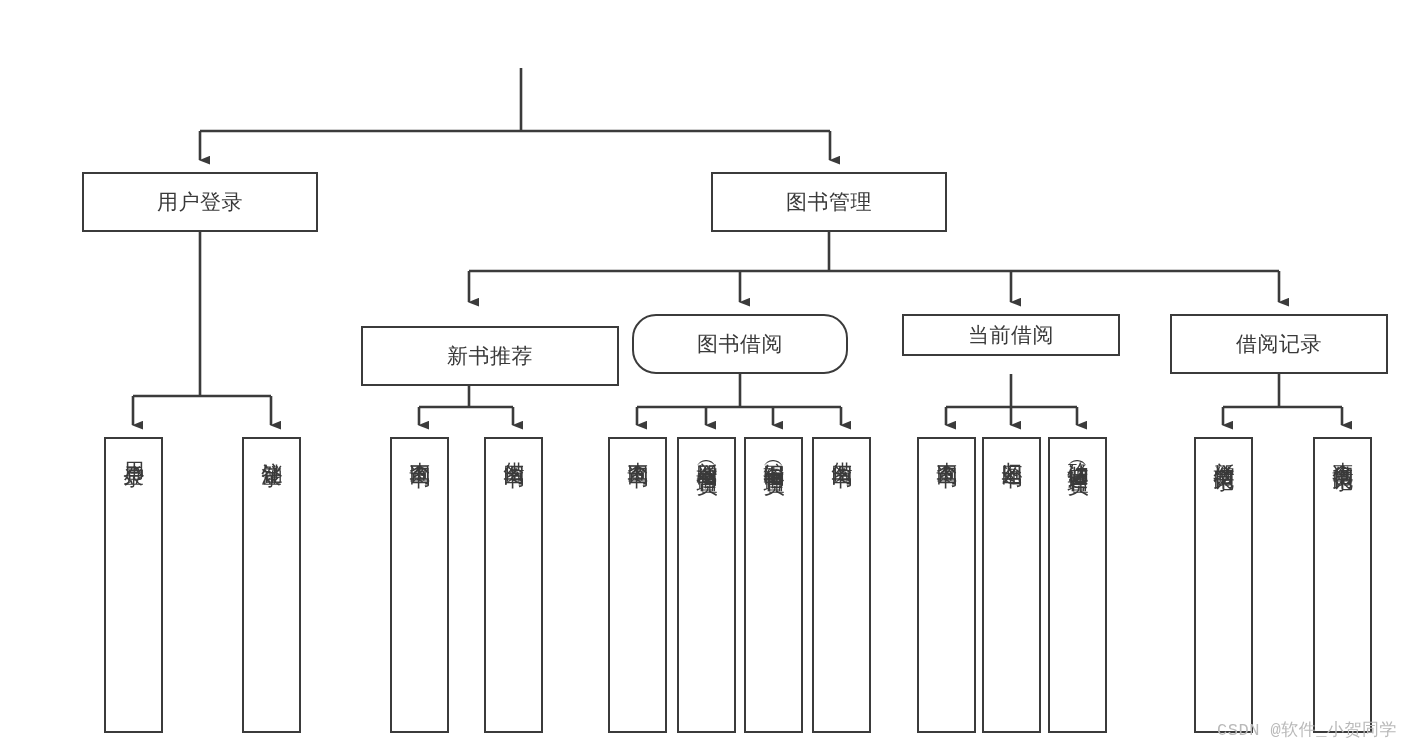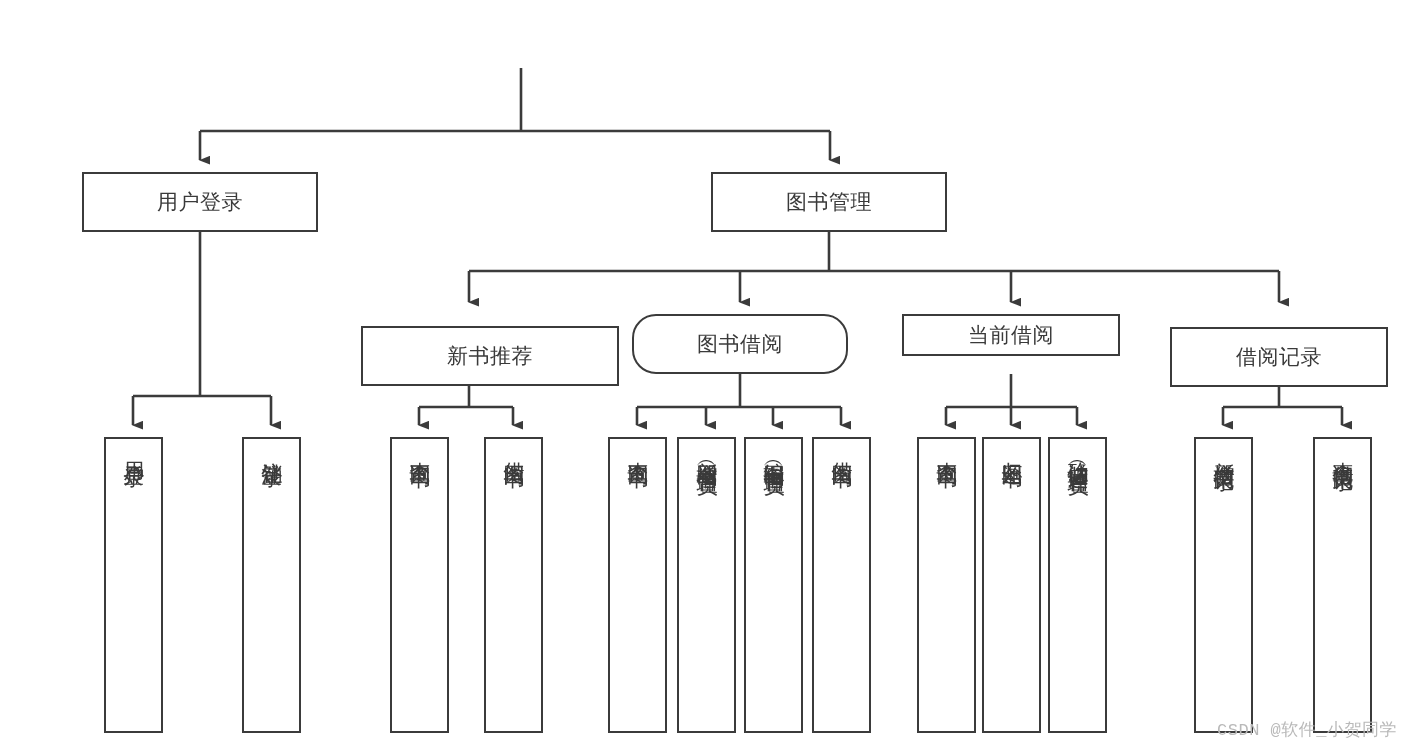--- a/index.html
+++ b/index.html
@@ -131,21 +131,21 @@
 
   <div class="node" style="left:361px;top:314px;width:258px;height:60px;margin-top:12px;">
     <span class="label">新书推荐</span>
   </div>
   <div class="node" style="left:632px;top:314px;width:216px;height:60px;border-radius:24px;">
     <span class="label">图书借阅</span>
   </div>
   <div class="node" style="left:902px;top:314px;width:218px;height:42px;">
     <span class="label">当前借阅</span>
   </div>
-  <div class="node" style="left:1170px;top:314px;width:218px;height:60px;margin-top:13px;">
+  <div class="node" style="left:1170px;top:314px;width:218px;height:60px;">
     <span class="label">借阅记录</span>
   </div>
 
   <div class="node leaf" style="left:104px;top:437px;width:59px;height:296px;">
     <span class="label">用户登录</span>
   </div>
   <div class="node leaf" style="left:242px;top:437px;width:59px;height:296px;">
     <span class="label">注销登录</span>
   </div>
   <div class="node leaf" style="left:390px;top:437px;width:59px;height:296px;">

